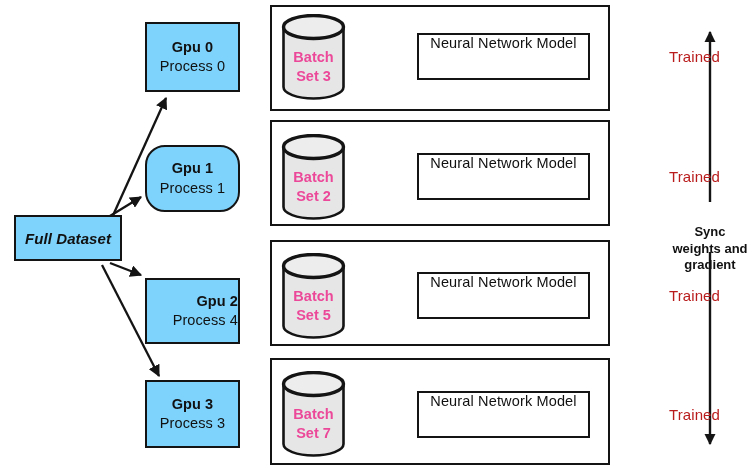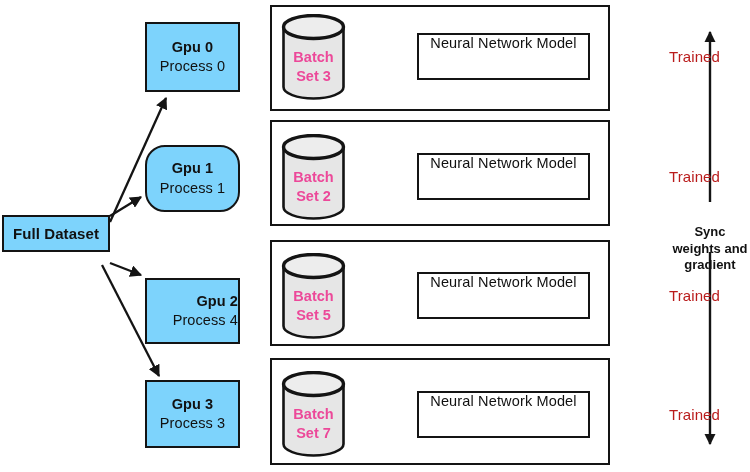--- a/index.html
+++ b/index.html
@@ -133,21 +133,21 @@
 
     <line x1="345" y1="57" x2="416" y2="57" stroke="#141414" stroke-width="2.6" marker-end="url(#ah-small)"></line>
     <line x1="345" y1="177" x2="416" y2="177" stroke="#141414" stroke-width="2.6" marker-end="url(#ah-small)"></line>
     <line x1="345" y1="296" x2="416" y2="296" stroke="#141414" stroke-width="2.6" marker-end="url(#ah-small)"></line>
     <line x1="345" y1="414" x2="416" y2="414" stroke="#141414" stroke-width="2.6" marker-end="url(#ah-small)"></line>
 
     <line x1="710" y1="202" x2="710" y2="32" stroke="#141414" stroke-width="2.4" marker-end="url(#ah-up)"></line>
     <line x1="710" y1="252" x2="710" y2="444" stroke="#141414" stroke-width="2.4" marker-end="url(#ah-up)"></line>
   </svg>
 
-  <div class="node-box dataset-box" style="left:2px; top:215px; width:108px; height:37px;">
+  <div class="node-box dataset-box" style="left:14px; top:215px; width:108px; height:46px;font-style:italic;">
     <span>Full Dataset</span>
   </div>
 
   <div class="node-box gpu-box" style="left:145px; top:22px; width:95px; height:70px;">
     <span class="gpu-title">Gpu 0</span>
     <span class="gpu-sub">Process 0</span>
   </div>
   <div class="node-box gpu-box" style="left:145px; top:145px; width:95px; height:67px;border-radius:20px;">
     <span class="gpu-title">Gpu 1</span>
     <span class="gpu-sub">Process 1</span>

